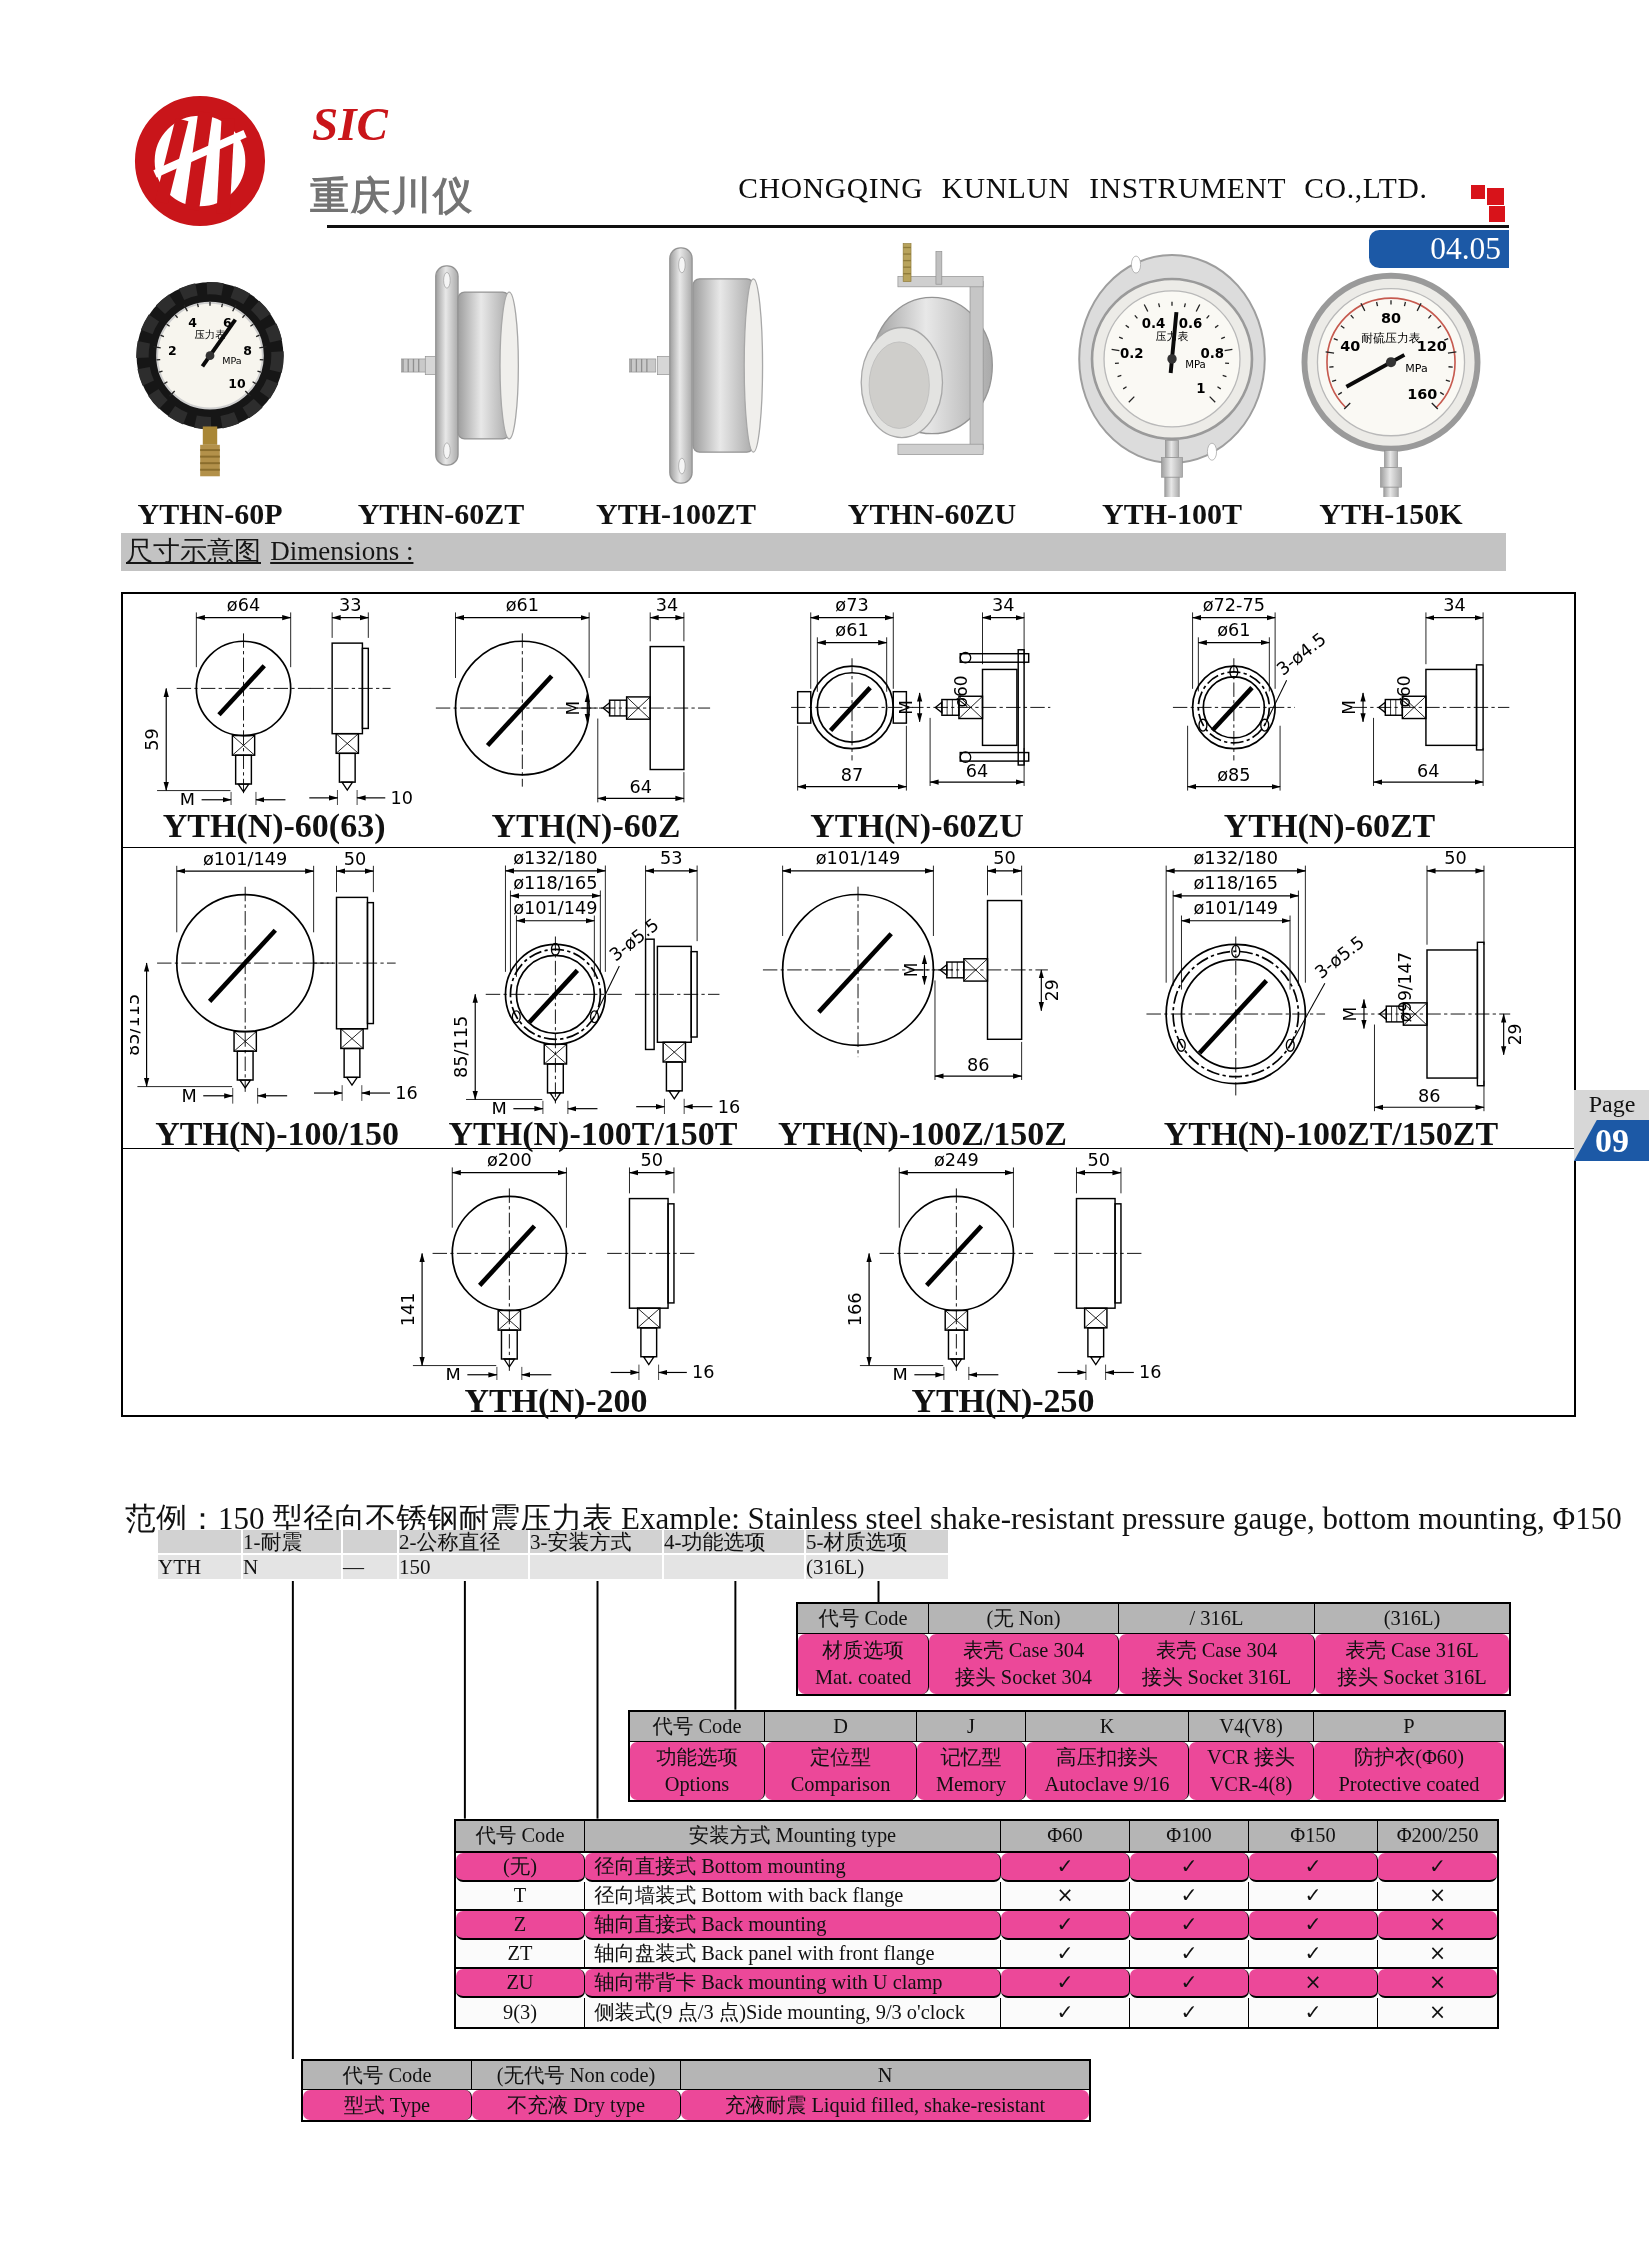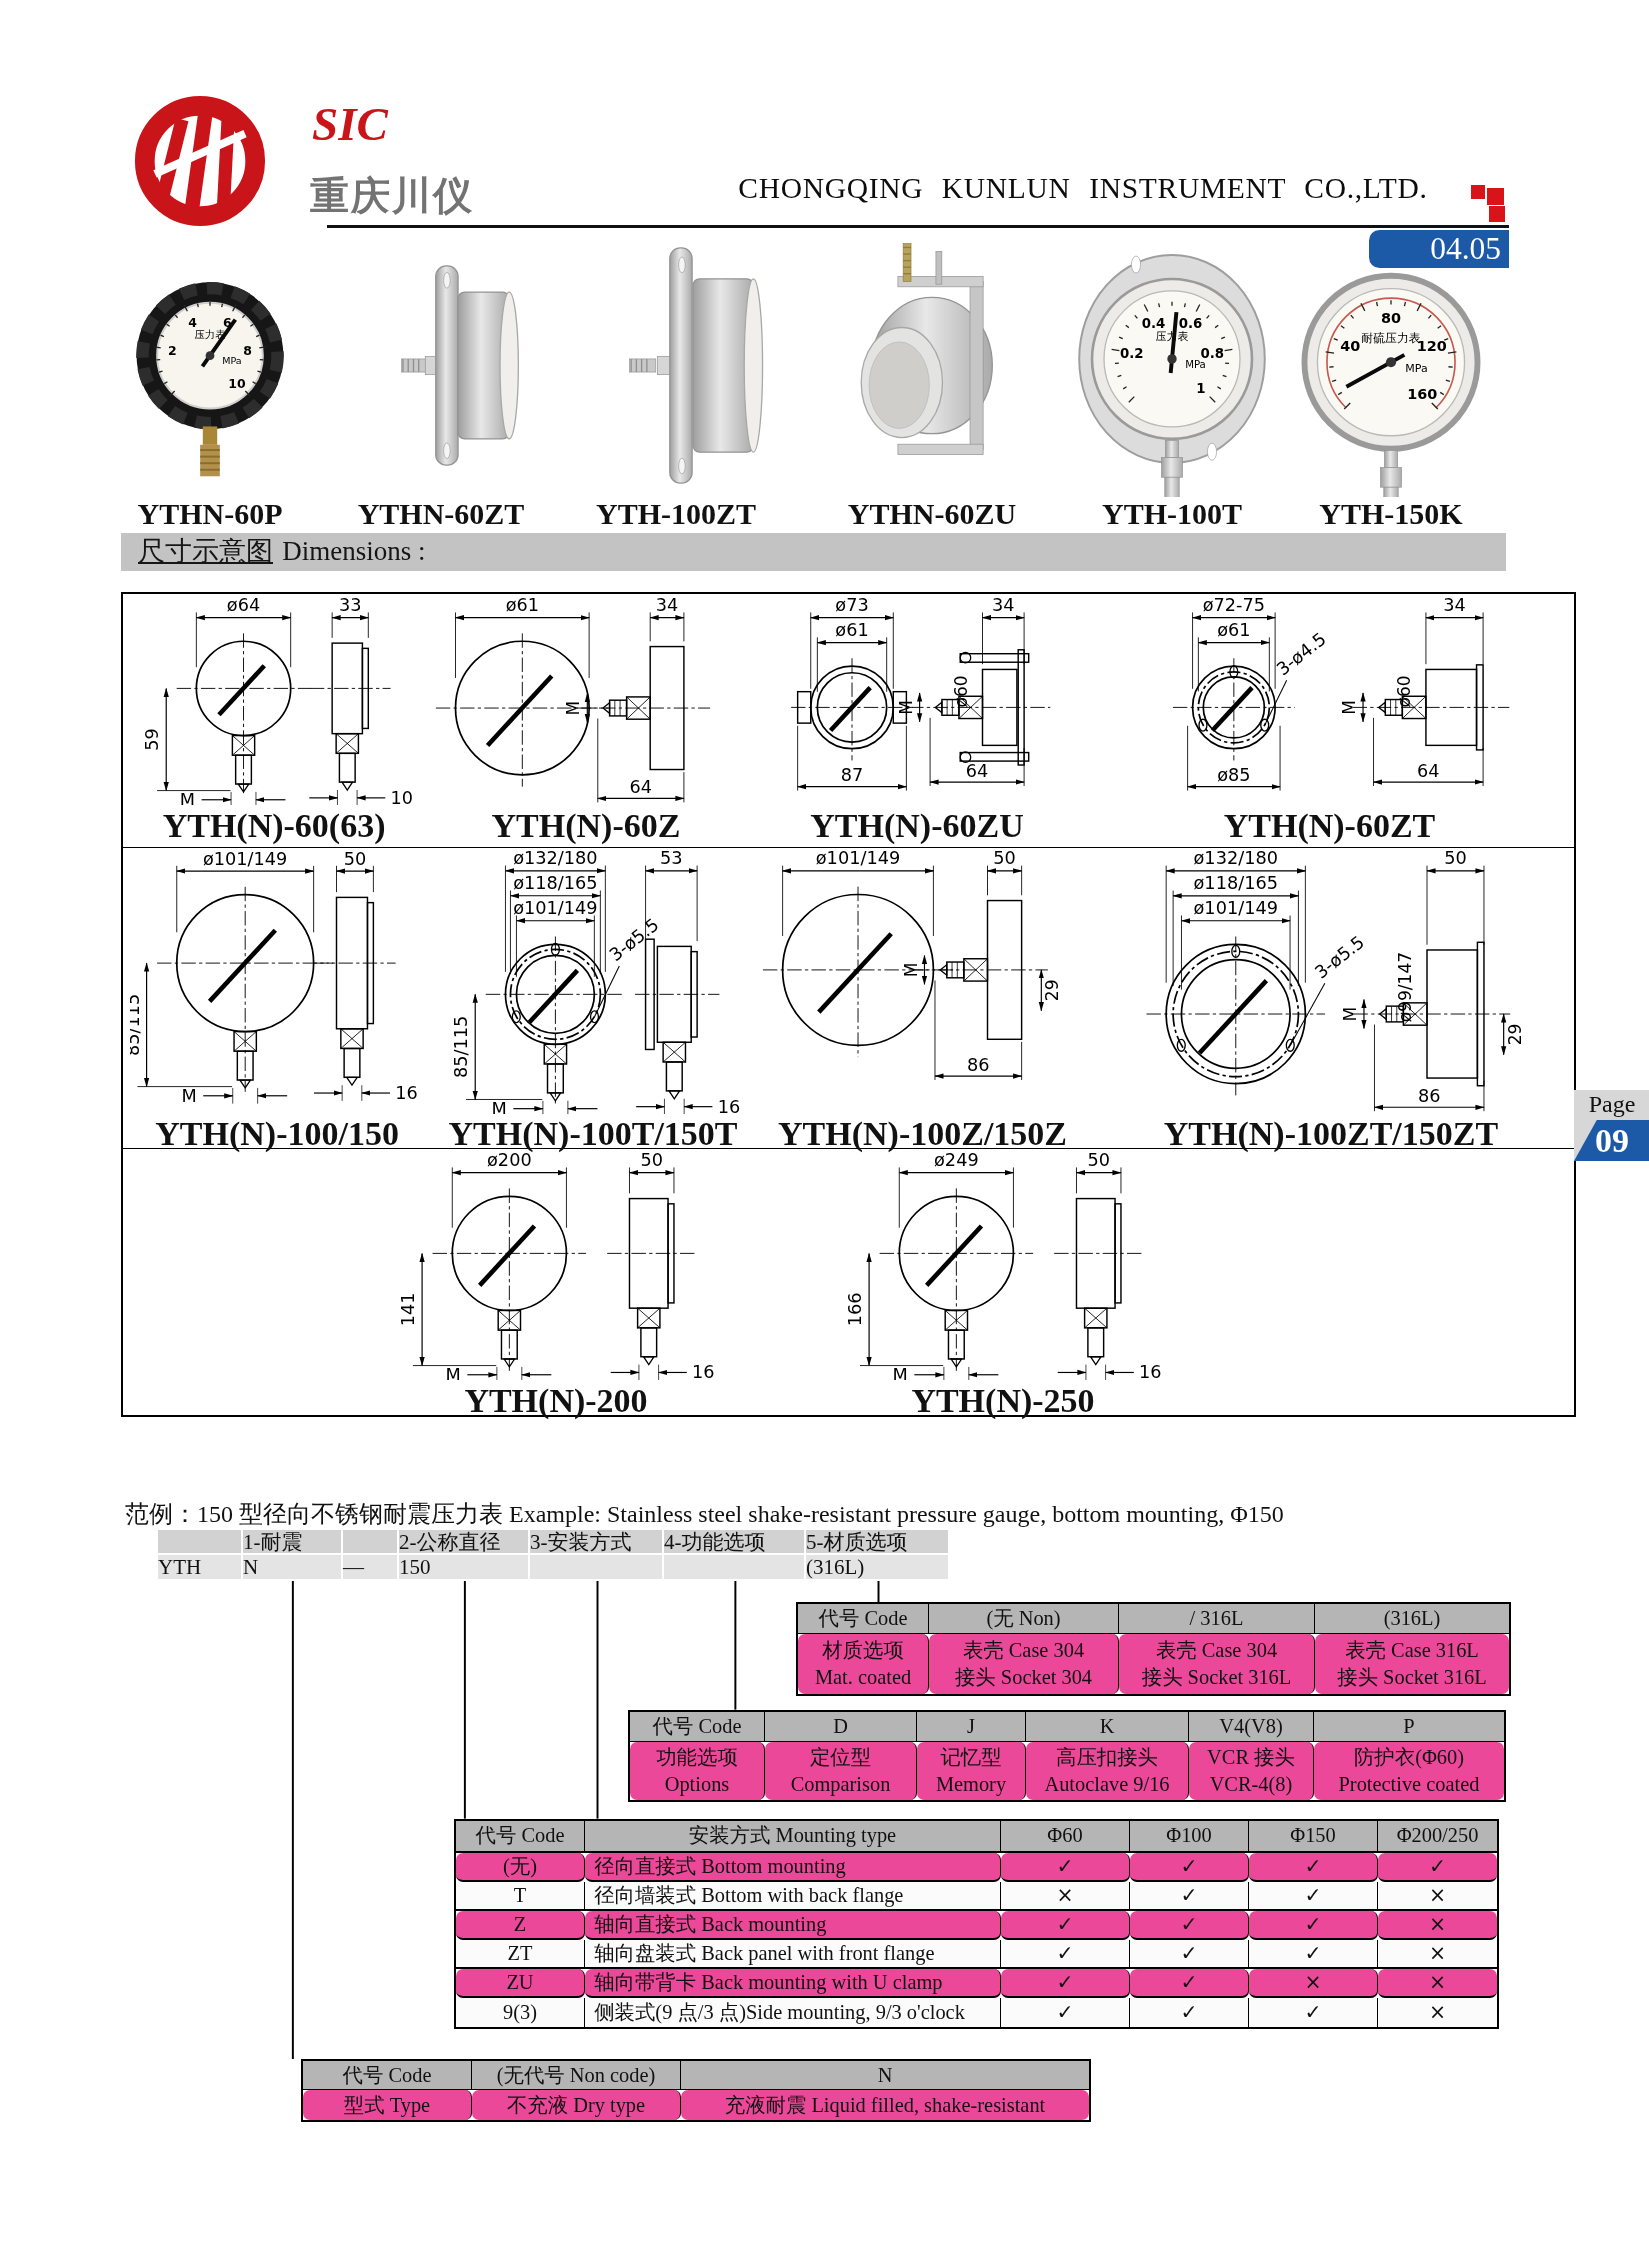--- a/index.html
+++ b/index.html
@@ -17,36 +17,36 @@
   #corner-squares { position: absolute; left: 1471px; top: 185px; width: 39px; height: 38px; }
   #corner-squares .sq { position: absolute; background: #d8131a; }
   #page-badge { position: absolute; left: 1369px; top: 230px; width: 140px; height: 38px; background: #1c59a6; color: #fff; font-size: 31.5px; line-height: 37px; text-align: right; padding-right: 7.9px; border-radius: 10.5px 0 0 10.5px; font-family: "Liberation Serif", serif; }
 
   
   #products { position: absolute; left: 118px; top: 234px; width: 1464px; height: 309px; }
   .product { position: absolute; top: 0; width: 236px; }
   .product-label { position: absolute; top: 263px; width: 236px; text-align: center; font-size: 30px; font-weight: bold; font-family: "Liberation Serif", serif; }
 
   
-  .section-bar { position: absolute; left: 121px; width: 1385px; height: 38px; background: #c3c3c3; font-size: 27px; line-height: 37px; padding-left: 17px; color: #161616; }
+  .section-bar { position: absolute; left: 121px; width: 1385px; height: 38px; background: #c3c3c3; font-size: 27px; line-height: 37px; padding-left: 5px; color: #161616; text-decoration: underline; }
   .section-bar .cn { text-decoration: underline; margin-right: 9.2px; }
 
   
   #dims-box { position: absolute; left: 121px; top: 592px; width: 1455px; height: 825px; border: 2.6px solid #000; background: #fff; }
   .dims-divider { position: absolute; left: 0; width: 100%; height: 1.3px; background: #000; }
   .dim-fig { position: absolute; }
   .dim-name { position: absolute; text-align: center; font-size: 34px; font-weight: bold; font-family: "Liberation Serif", serif; }
 
   
   #page-tab { position: absolute; left: 1574px; top: 1090px; width: 76px; height: 71px; background: #d7d7d7; }
   #page-tab .pt-label { text-align: center; font-size: 24px; padding-top: 1.3px; font-family: "Liberation Serif", serif; }
   #page-tab .pt-num { position: absolute; left: 0; top: 30px; width: 76px; height: 41px; background: #1c59a6; clip-path: polygon(0 100%, 30% 0, 100% 0, 100% 100%); color: #fff; font-size: 34px; font-weight: bold; text-align: center; line-height: 41px; font-family: "Liberation Serif", serif; }
 
   
-  #order-example { position: absolute; left: 125px; top: 1498px; font-size: 24px; }
+  #order-example { position: absolute; left: 125px; top: 1498px; font-size: 31px; }
   #code-table { position: absolute; left: 158px; top: 1530px; display: grid; grid-template-columns: 85px 100px 56px 131px 134px 142px 144px; grid-template-rows: 25px 26px; }
   #code-table .cc { border-right: 2px solid #fff; border-bottom: 2px solid #fff; text-align: left; font-size: 21px; line-height: 24px; }
   #code-table .hc { background: #d2d2d2; }
   #code-table .dc { background: #e4e4e4; }
 
   #connectors { position: absolute; left: 0; top: 0; pointer-events: none; }
 
   .tbl { position: absolute; border: 2px solid #000; display: grid; background: #fff; }
   .tbl .cell { border-right: 1.3px solid #000; border-bottom: 1.3px solid #000; display: flex; flex-direction: column; justify-content: center; align-items: center; text-align: center; font-size: 20.4px; line-height: 1.3; padding: 1.3px 3.9px; }
   .tbl .cell.last { border-right: none; }

